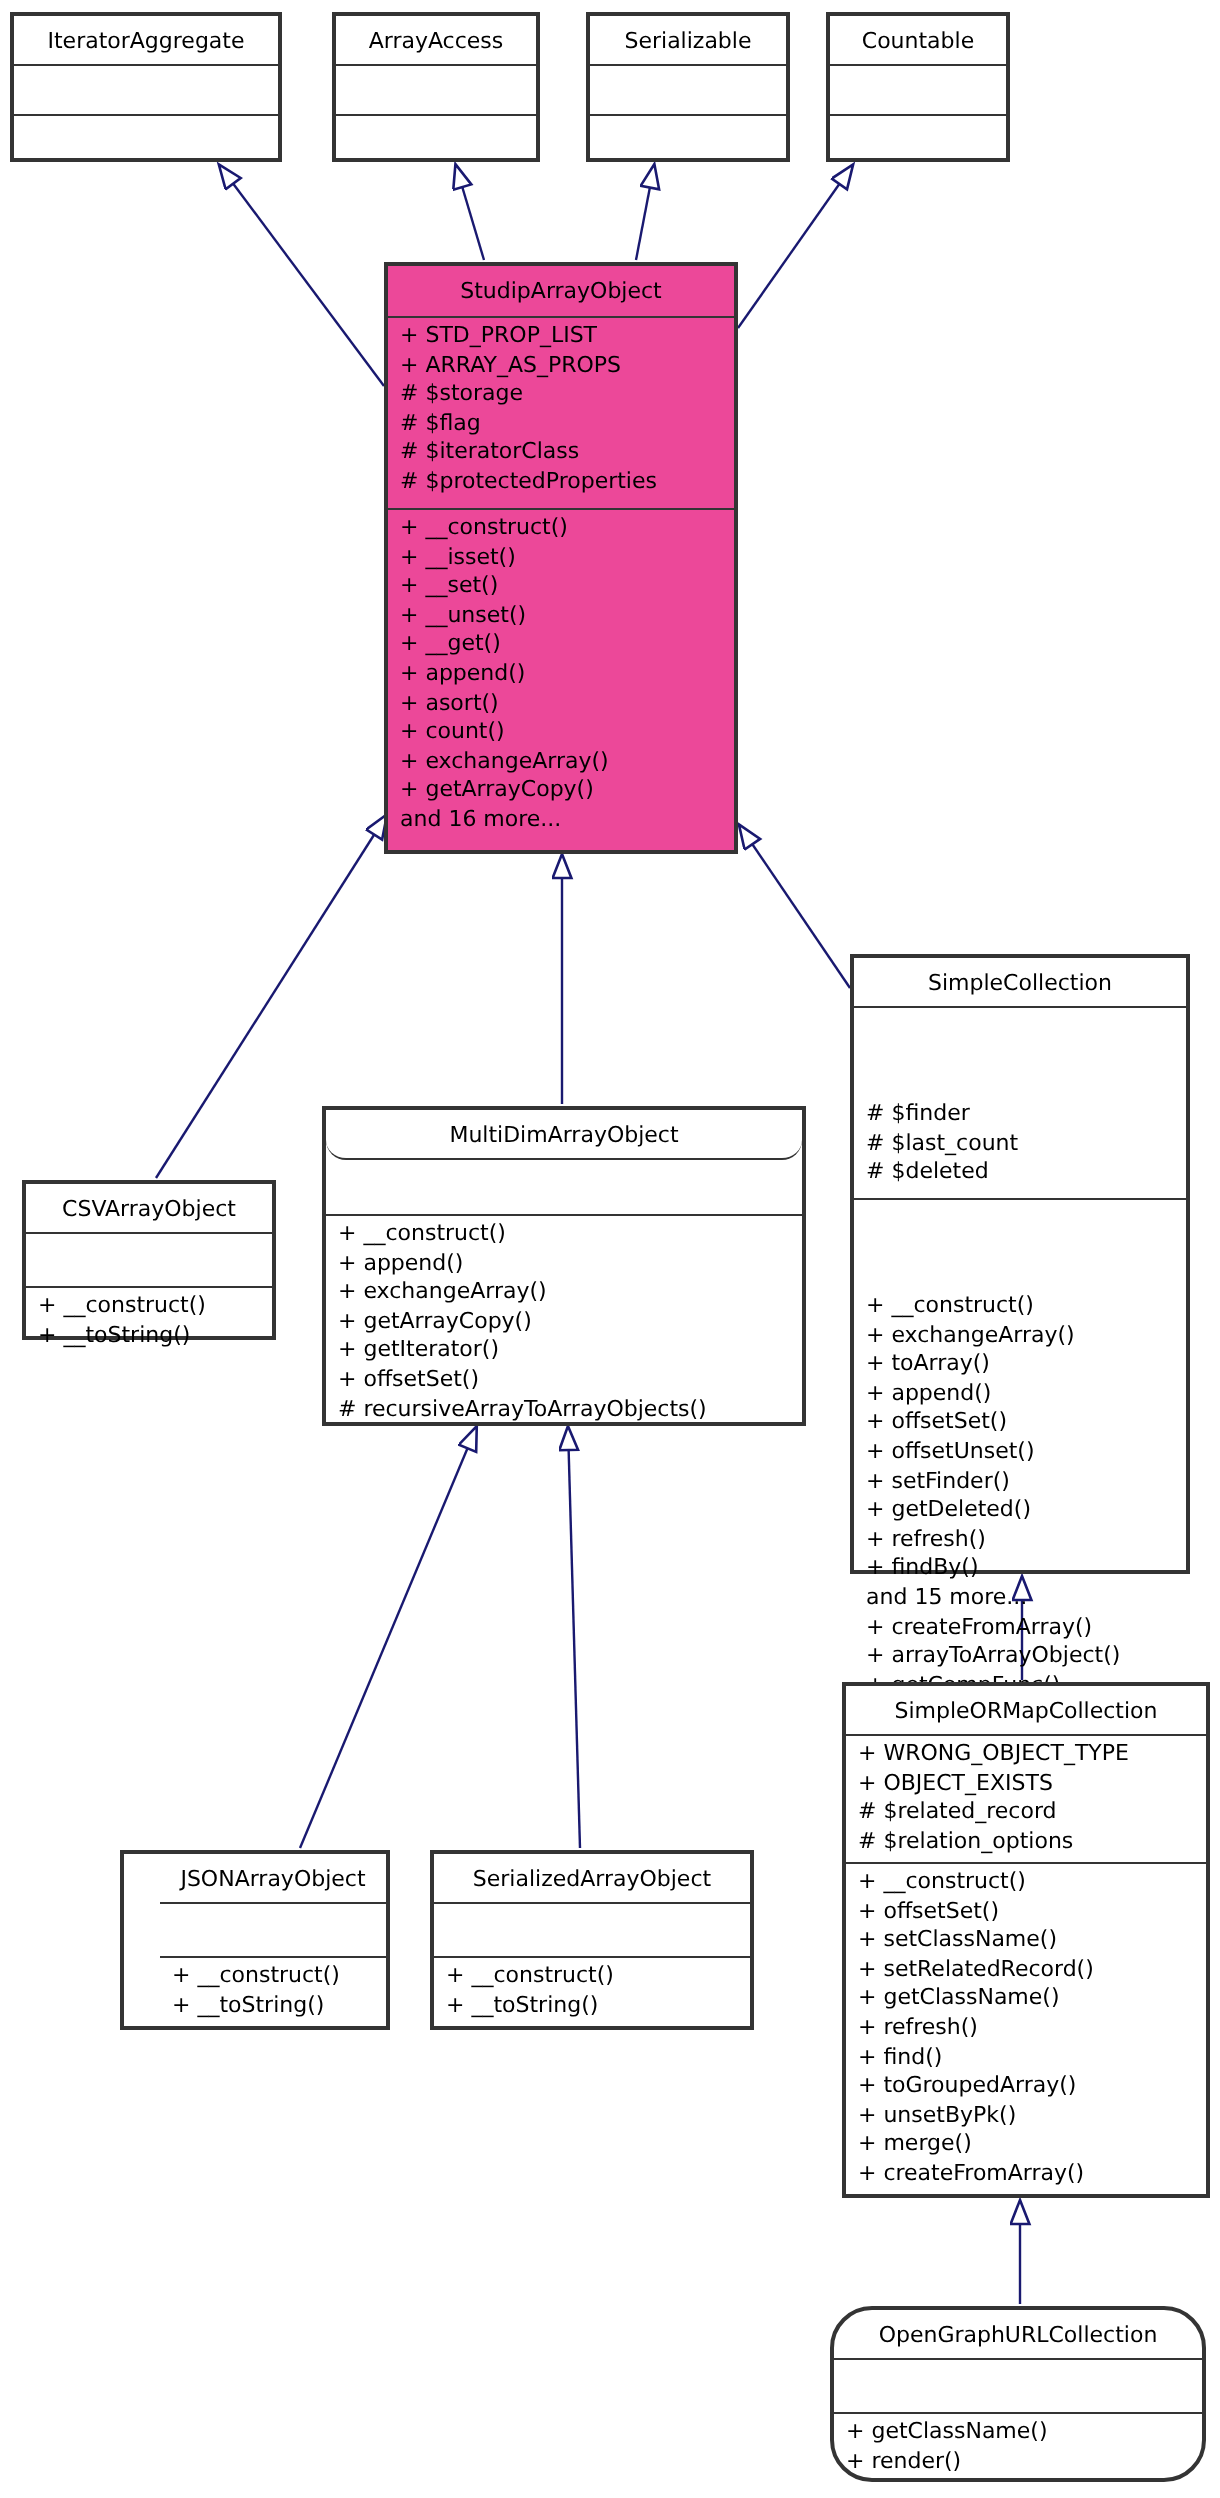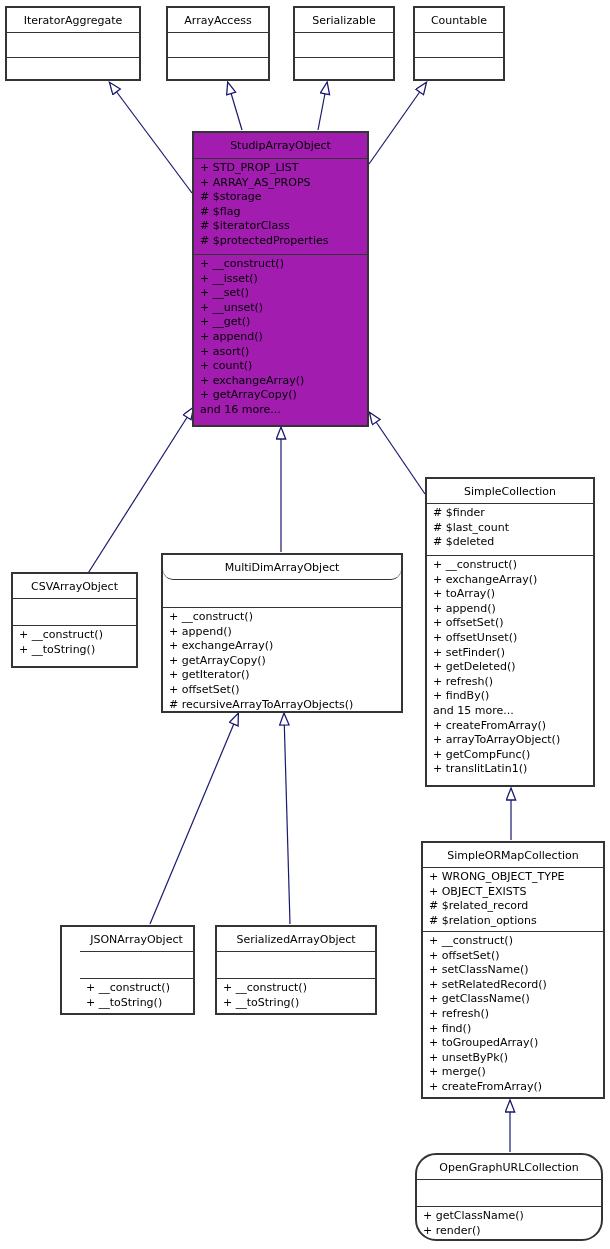--- a/index.html
+++ b/index.html
@@ -5,21 +5,21 @@
   html,body { margin:0; padding:0; background:#ffffff; }
   #diagram {
     position:relative; width:610px; height:1249px; background:#ffffff;
     font-family:"DejaVu Sans", sans-serif; color:#000;
   }
   #edges { position:absolute; left:0; top:0; width:610px; height:1249px; pointer-events:none; }
   .class-box {
     position:absolute; box-sizing:border-box; background:#ffffff;
     border:2px solid #343434; display:flex; flex-direction:column;
   }
-  .class-box.highlighted { background:#a21caf; }
+  .class-box.highlighted { background:#ec4899; }
   .class-title {
     box-sizing:border-box; flex:0 0 auto; text-align:center;
     font-size:11px; line-height:13px; padding-top:6px;
     border-bottom:1px solid #343434; white-space:nowrap;
   }
   .compartment { box-sizing:border-box; padding:2px 0; }
   .compartment.attrs { flex:0 0 auto; border-bottom:1px solid #343434; }
   .compartment.methods { flex:1 1 auto; }
   .member {
     font-size:11px; line-height:14.6px; padding:0 6px;
@@ -85,42 +85,42 @@
         <div class="member">+ __unset()</div>
         <div class="member">+ __get()</div>
         <div class="member">+ append()</div>
         <div class="member">+ asort()</div>
         <div class="member">+ count()</div>
         <div class="member">+ exchangeArray()</div>
         <div class="member">+ getArrayCopy()</div>
         <div class="member">and 16 more...</div>
       </div>
     </div>
-    <div class="class-box" style="left: 11px; top: 572px; width: 127px; height: 96px;">
+    <div class="class-box" style="left: 11px; top: 590px; width: 127px; height: 80px;">
       <div class="class-title" style="height: 25px;">CSVArrayObject</div>
       <div class="compartment attrs" style="height: 27px;"></div>
       <div class="compartment methods">
         <div class="member">+ __construct()</div>
         <div class="member">+ __toString()</div>
       </div>
     </div>
     <div class="class-box" style="left: 161px; top: 553px; width: 242px; height: 160px;">
       <div class="class-title" style="height: 25px; border-radius: 10px;">MultiDimArrayObject</div>
       <div class="compartment attrs" style="height: 28px;"></div>
       <div class="compartment methods">
         <div class="member">+ __construct()</div>
         <div class="member">+ append()</div>
         <div class="member">+ exchangeArray()</div>
         <div class="member">+ getArrayCopy()</div>
         <div class="member">+ getIterator()</div>
         <div class="member">+ offsetSet()</div>
         <div class="member"># recursiveArrayToArrayObjects()</div>
       </div>
     </div>
-    <div class="class-box" style="left: 425px; top: 477px; width: 170px; height: 310px;">
+    <div class="class-box" style="left: 425px; top: 477px; width: 170px; height: 310px; gap: 44px;">
       <div class="class-title" style="height: 25px;">SimpleCollection</div>
       <div class="compartment attrs" style="height: 52px;">
         <div class="member"># $finder</div>
         <div class="member"># $last_count</div>
         <div class="member"># $deleted</div>
       </div>
       <div class="compartment methods">
         <div class="member">+ __construct()</div>
         <div class="member">+ exchangeArray()</div>
         <div class="member">+ toArray()</div>

